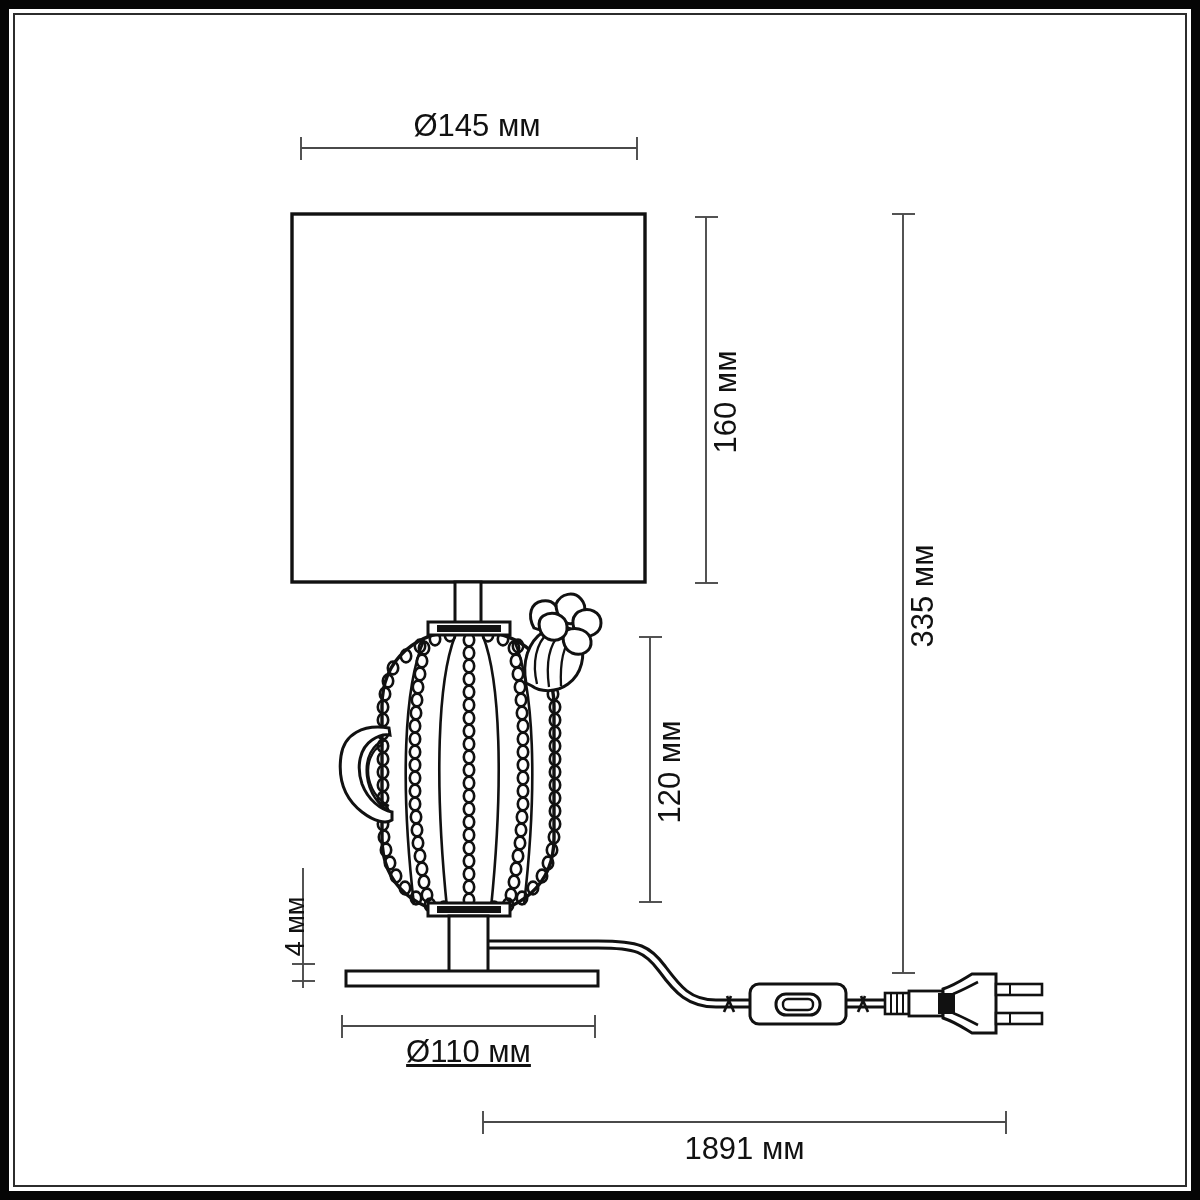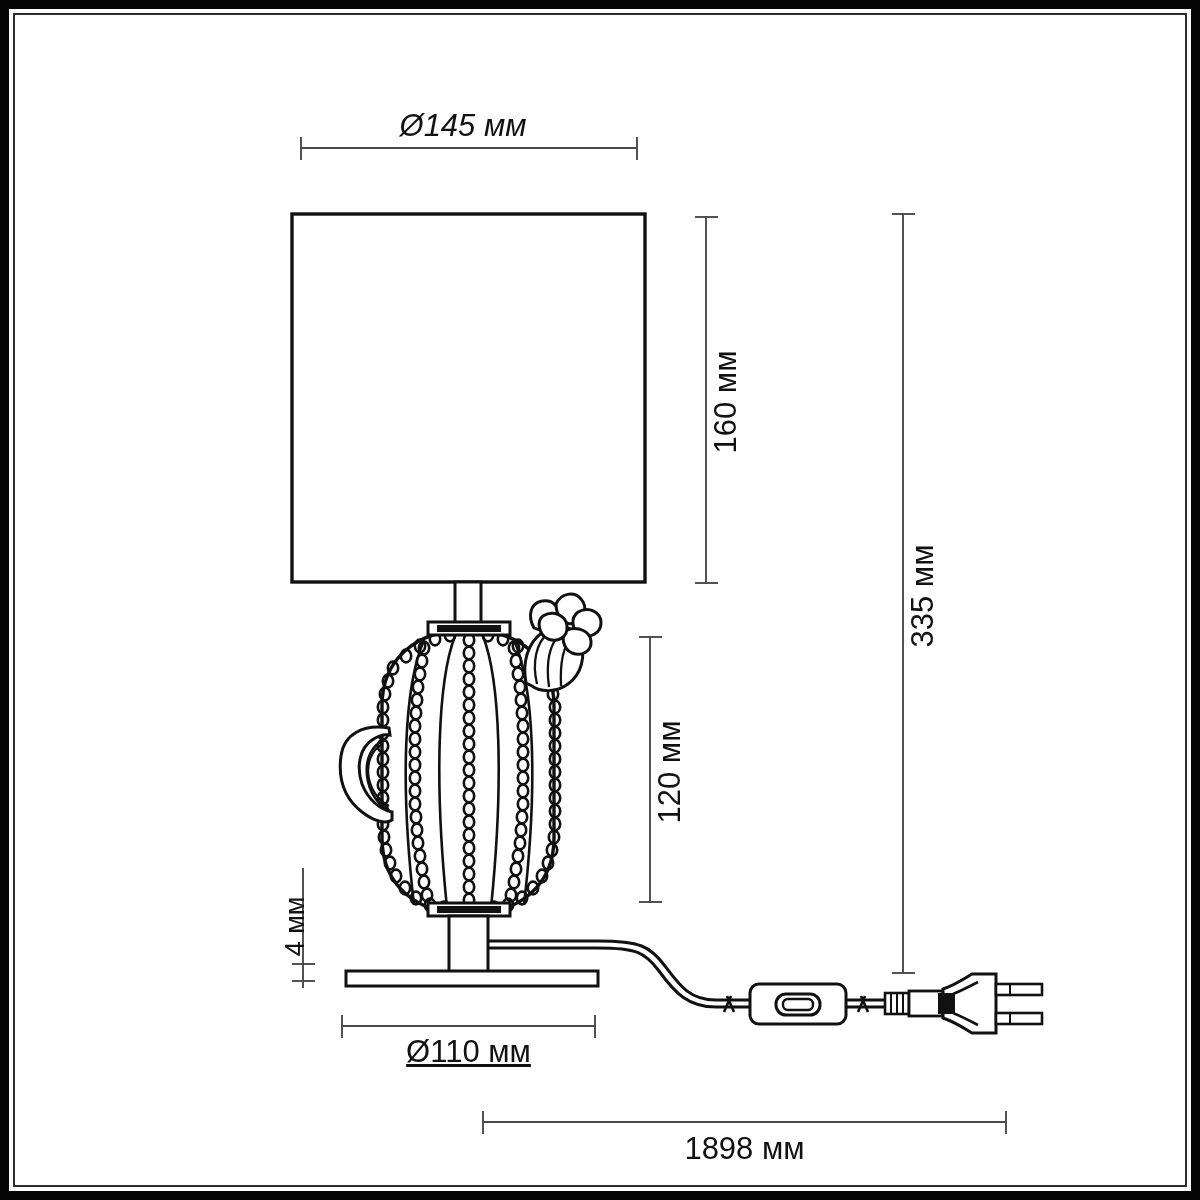--- a/index.html
+++ b/index.html
@@ -377,27 +377,27 @@
 
         <rect x="996" y="984" width="46" height="11" fill="#ffffff" stroke="#111111" stroke-width="2.6"></rect>
         <line x1="1010" y1="984" x2="1010" y2="995" stroke="#111111" stroke-width="2"></line>
         <rect x="996" y="1013" width="46" height="11" fill="#ffffff" stroke="#111111" stroke-width="2.6"></rect>
         <line x1="1010" y1="1013" x2="1010" y2="1024" stroke="#111111" stroke-width="2"></line>
       </g>
 
     </svg>
   </div>
 
-  <div class="dim-label dim-h" style="left:295px; top:108px; width:336px;font-style:italic;">Ø145 мм</div>
+  <div class="dim-label dim-h" style="left:309px; top:108px; width:336px;">Ø145 мм</div>
 
   <div class="dim-label dim-v" style="left:661px; top:384px; width:130px;">160 мм</div>
 
   <div class="dim-label dim-v" style="left:858px; top:578px; width:130px;">335 мм</div>
 
   <div class="dim-label dim-v" style="left:605px; top:754px; width:130px;">120 мм</div>
 
   <div class="dim-label dim-v dim-small" style="left:240px; top:911px; width:110px;">4 мм</div>
 
   <div class="dim-label dim-h" style="left:342px; top:1034px; width:253px;text-decoration:underline;">Ø110 мм</div>
 
-  <div class="dim-label dim-h" style="left:483px; top:1131px; width:523px;">1898 мм</div>
+  <div class="dim-label dim-h" style="left:483px; top:1131px; width:523px;">1891 мм</div>
 
 </div>
 
 </body></html>

